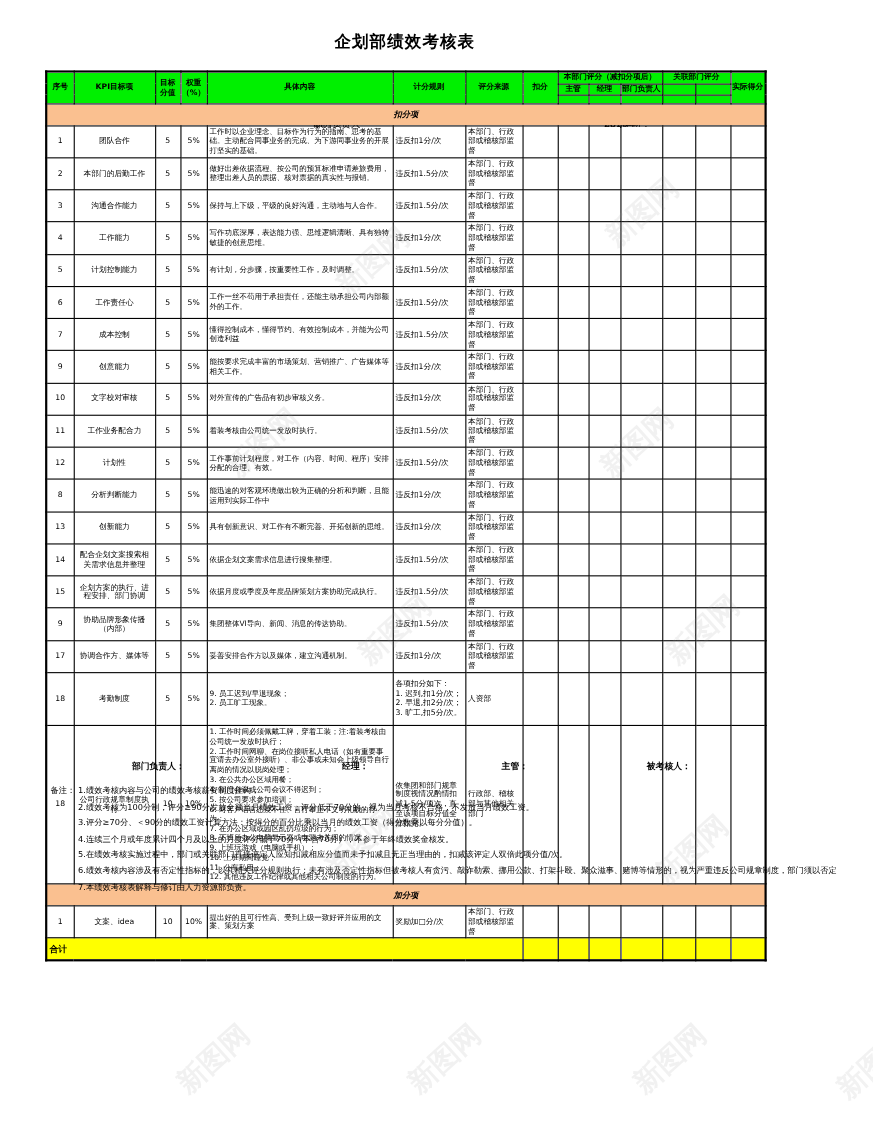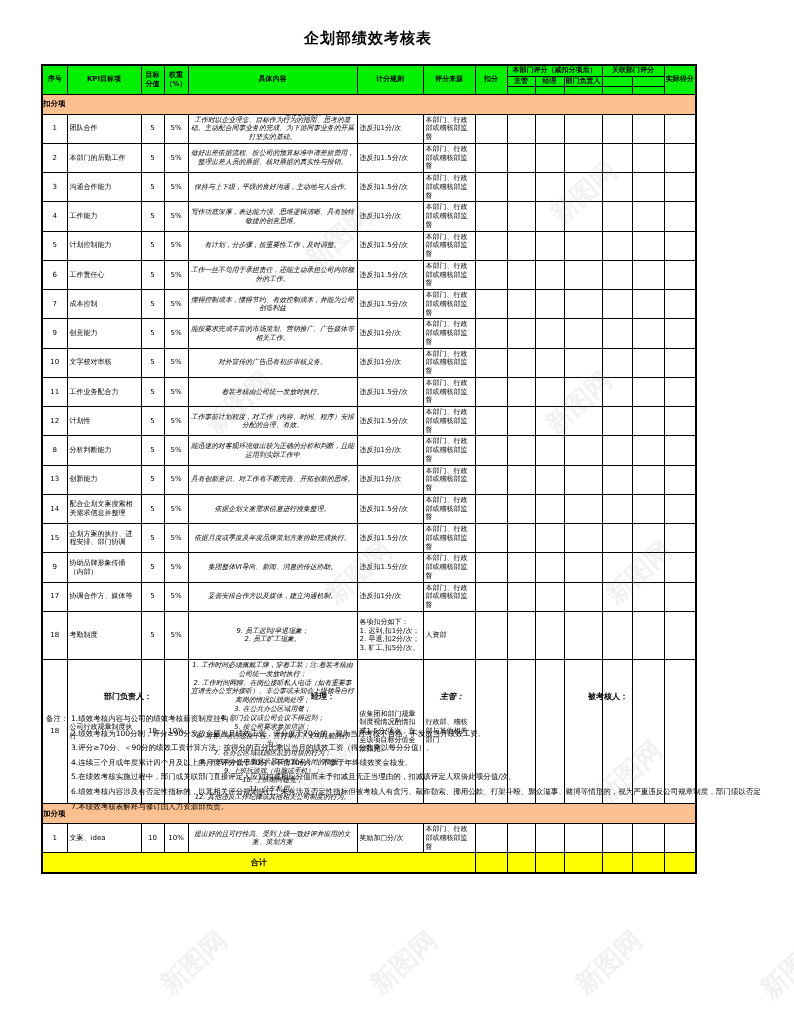--- a/index.html
+++ b/index.html
@@ -38,36 +38,36 @@
   }
   .kpi thead th{
     background:var(--header-green);
     font-weight:bold;text-align:center;font-size:7px;padding:0 1px;
   }
   .kpi thead tr.h1{height:11px;}
   .kpi thead tr.h2{height:10px;}
   .kpi thead tr.h3{height:8px;}
   tr.band td{
     background:var(--band-orange);
-    text-align:left;font-weight:bold;font-size:7.5px;height:12px;padding:0;
+    text-align:center;font-weight:bold;font-size:7.5px;height:12px;padding:0;font-style:italic;
   }
   tr.total-row td{background:var(--total-yellow);height:15px;}
-  tr.total-row td.total-label{font-weight:bold;text-align:center;font-size:8px;}
+  tr.total-row td.total-label{font-weight:bold;font-size:8px;}
   .kpi tbody tr{height:20px;}
   td.c-seq,td.c-target,td.c-weight{text-align:center;}
-  td.c-kpi{text-align:left;}
-  td.c-content{font-size:6.8px;line-height:1.3;white-space:pre-line;text-align:center;font-style:italic;}
+  td.c-kpi{text-align:center;}
+  td.c-content{font-size:6.8px;line-height:1.3;white-space:pre-line;text-align:left;}
   td.c-rule{white-space:pre-line;text-align:left;}
   td.c-source{text-align:left;}
   td.c-fill{background:#fff;}
   .sig-row{position:absolute;top:691px;left:0;width:794px;height:12px;font-size:8px;font-weight:bold;}
   .sig-row span{position:absolute;white-space:nowrap;}
-  .s-depthead{left:104px;}
+  .s-depthead{left:120px;}
   .s-manager{left:311px;}
-  .s-supervisor{left:440px;font-style:italic;}
+  .s-supervisor{left:456px;}
   .s-assessee{left:588px;}
   .notes{position:absolute;top:712px;left:0;width:1200px;font-size:7.5px;line-height:14.6px;}
   .notes-label{position:absolute;left:46px;top:0;}
   .notes-list{position:absolute;left:71px;top:0;width:1120px;}
   .note-item{white-space:nowrap;}
   .wm{
     position:absolute;color:#999;opacity:0.13;font-weight:bold;
     font-size:26px;transform:rotate(-42deg);pointer-events:none;white-space:nowrap;
   }
 </style>

